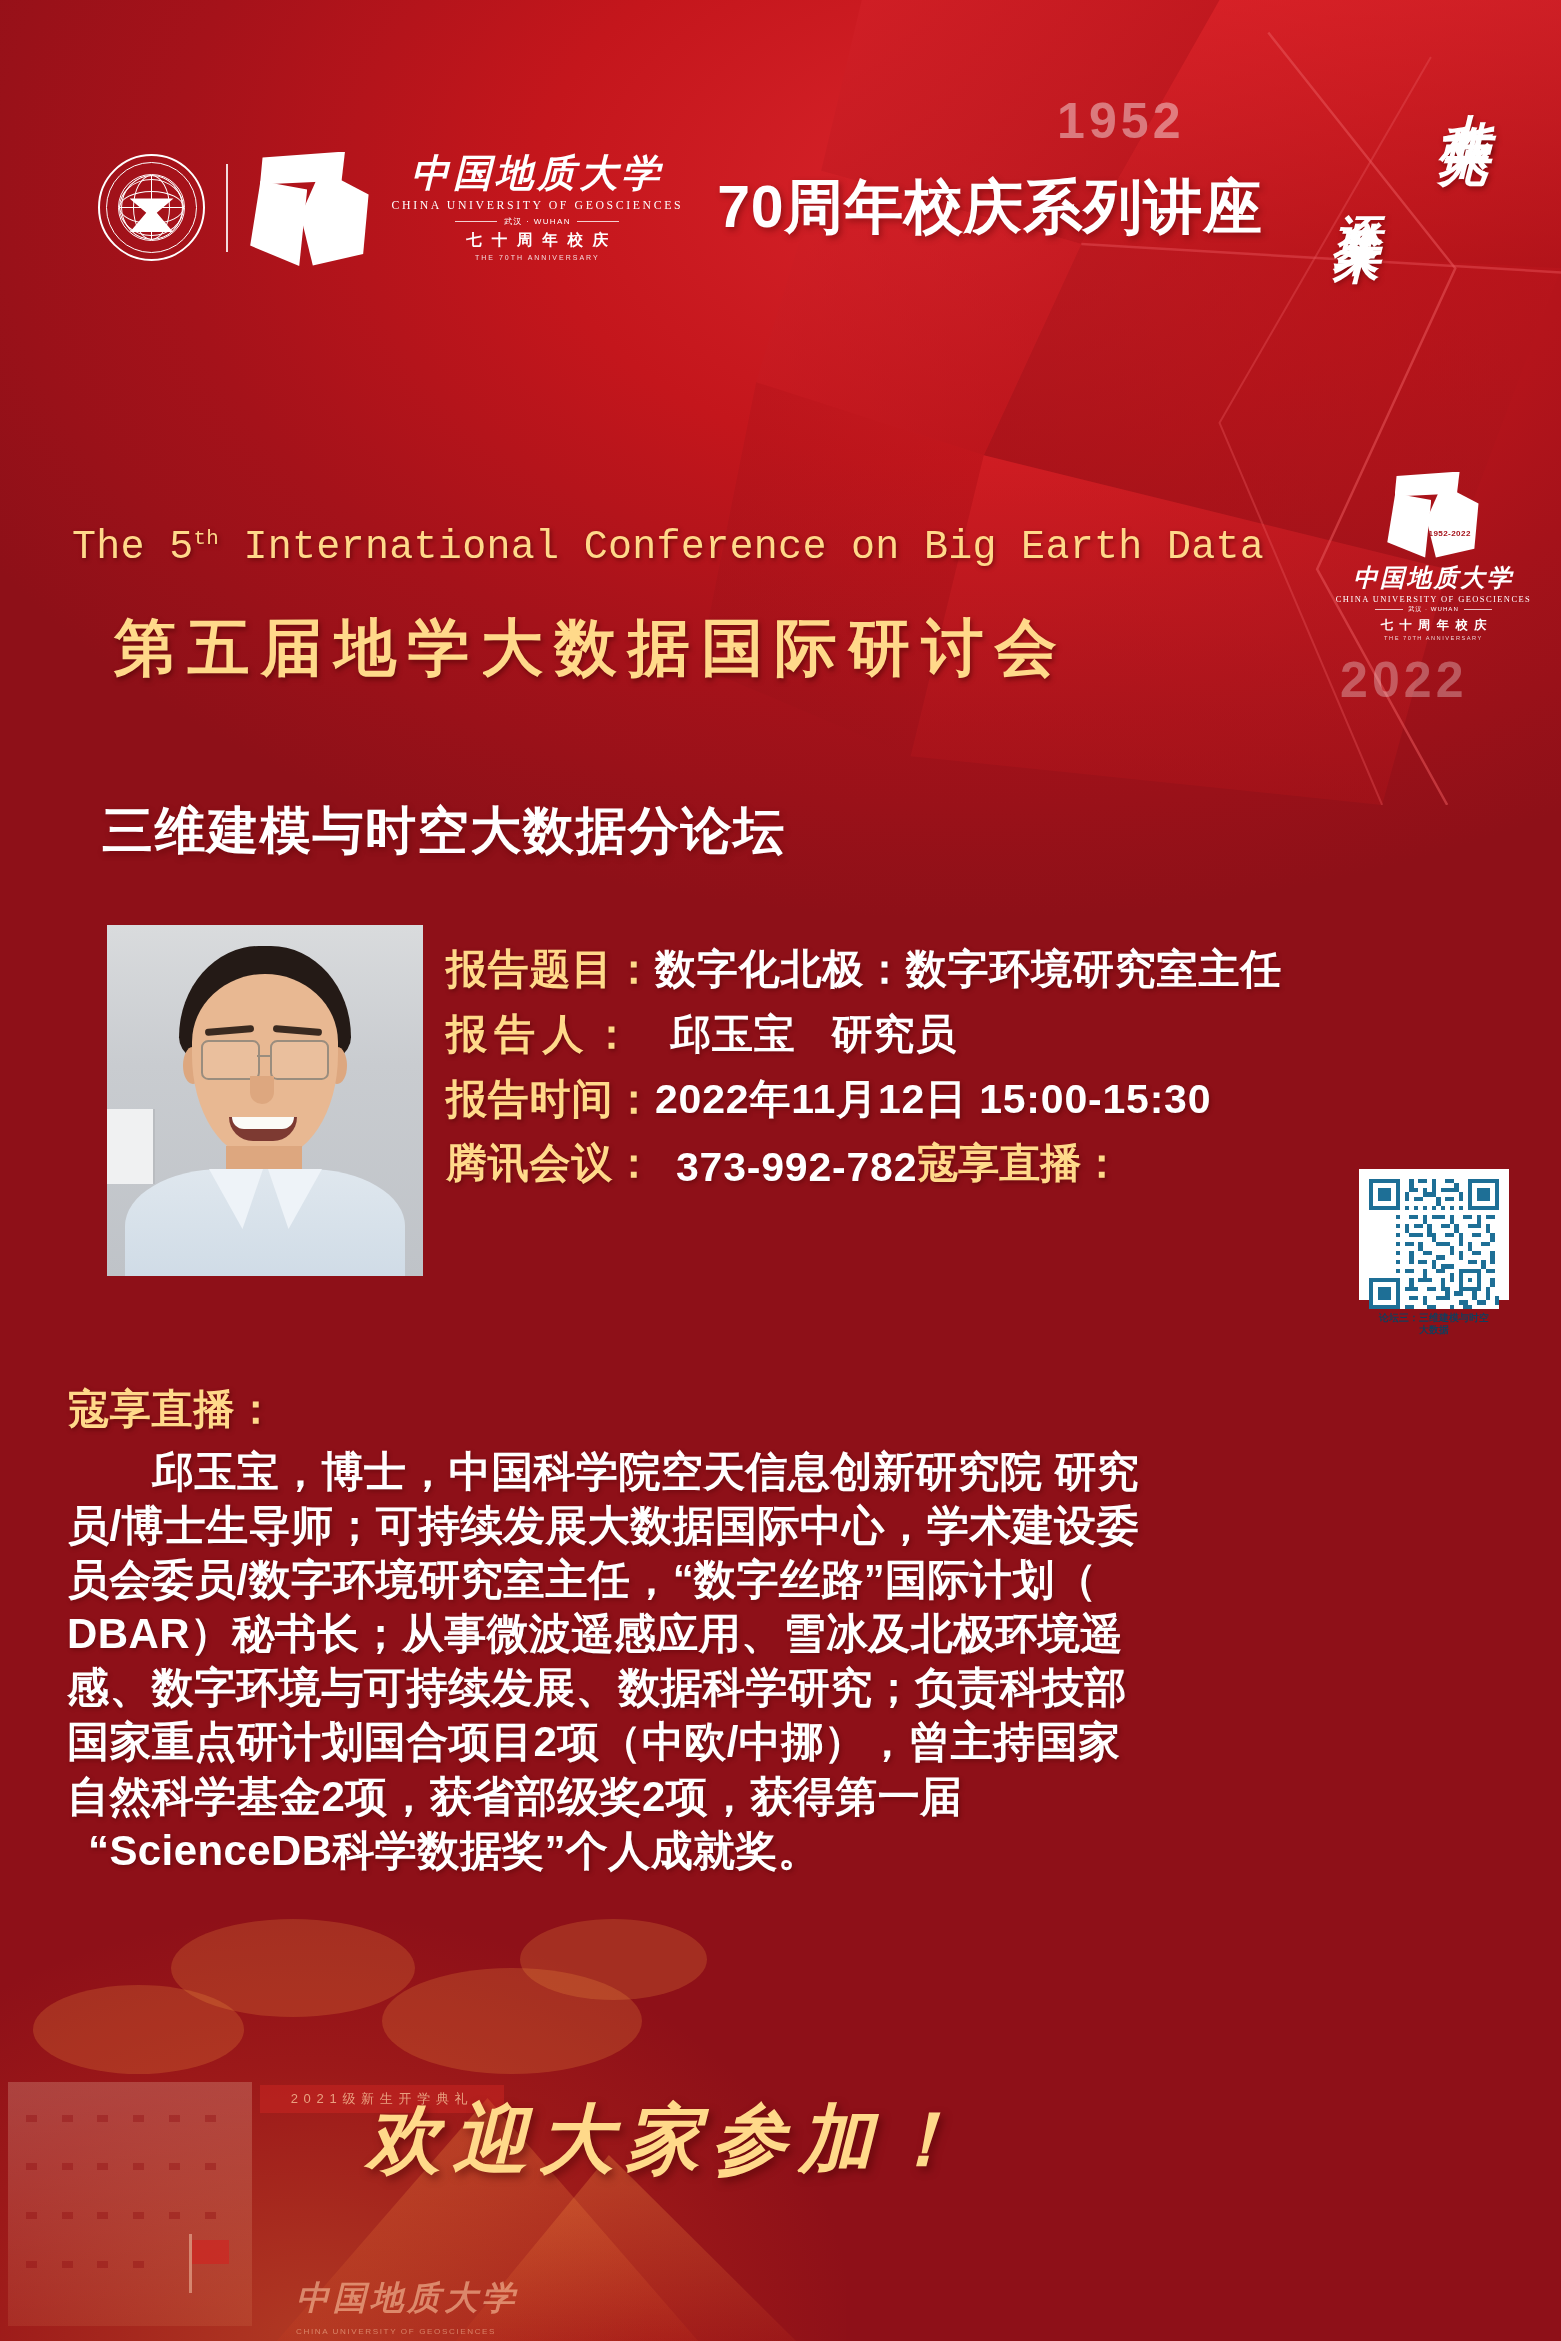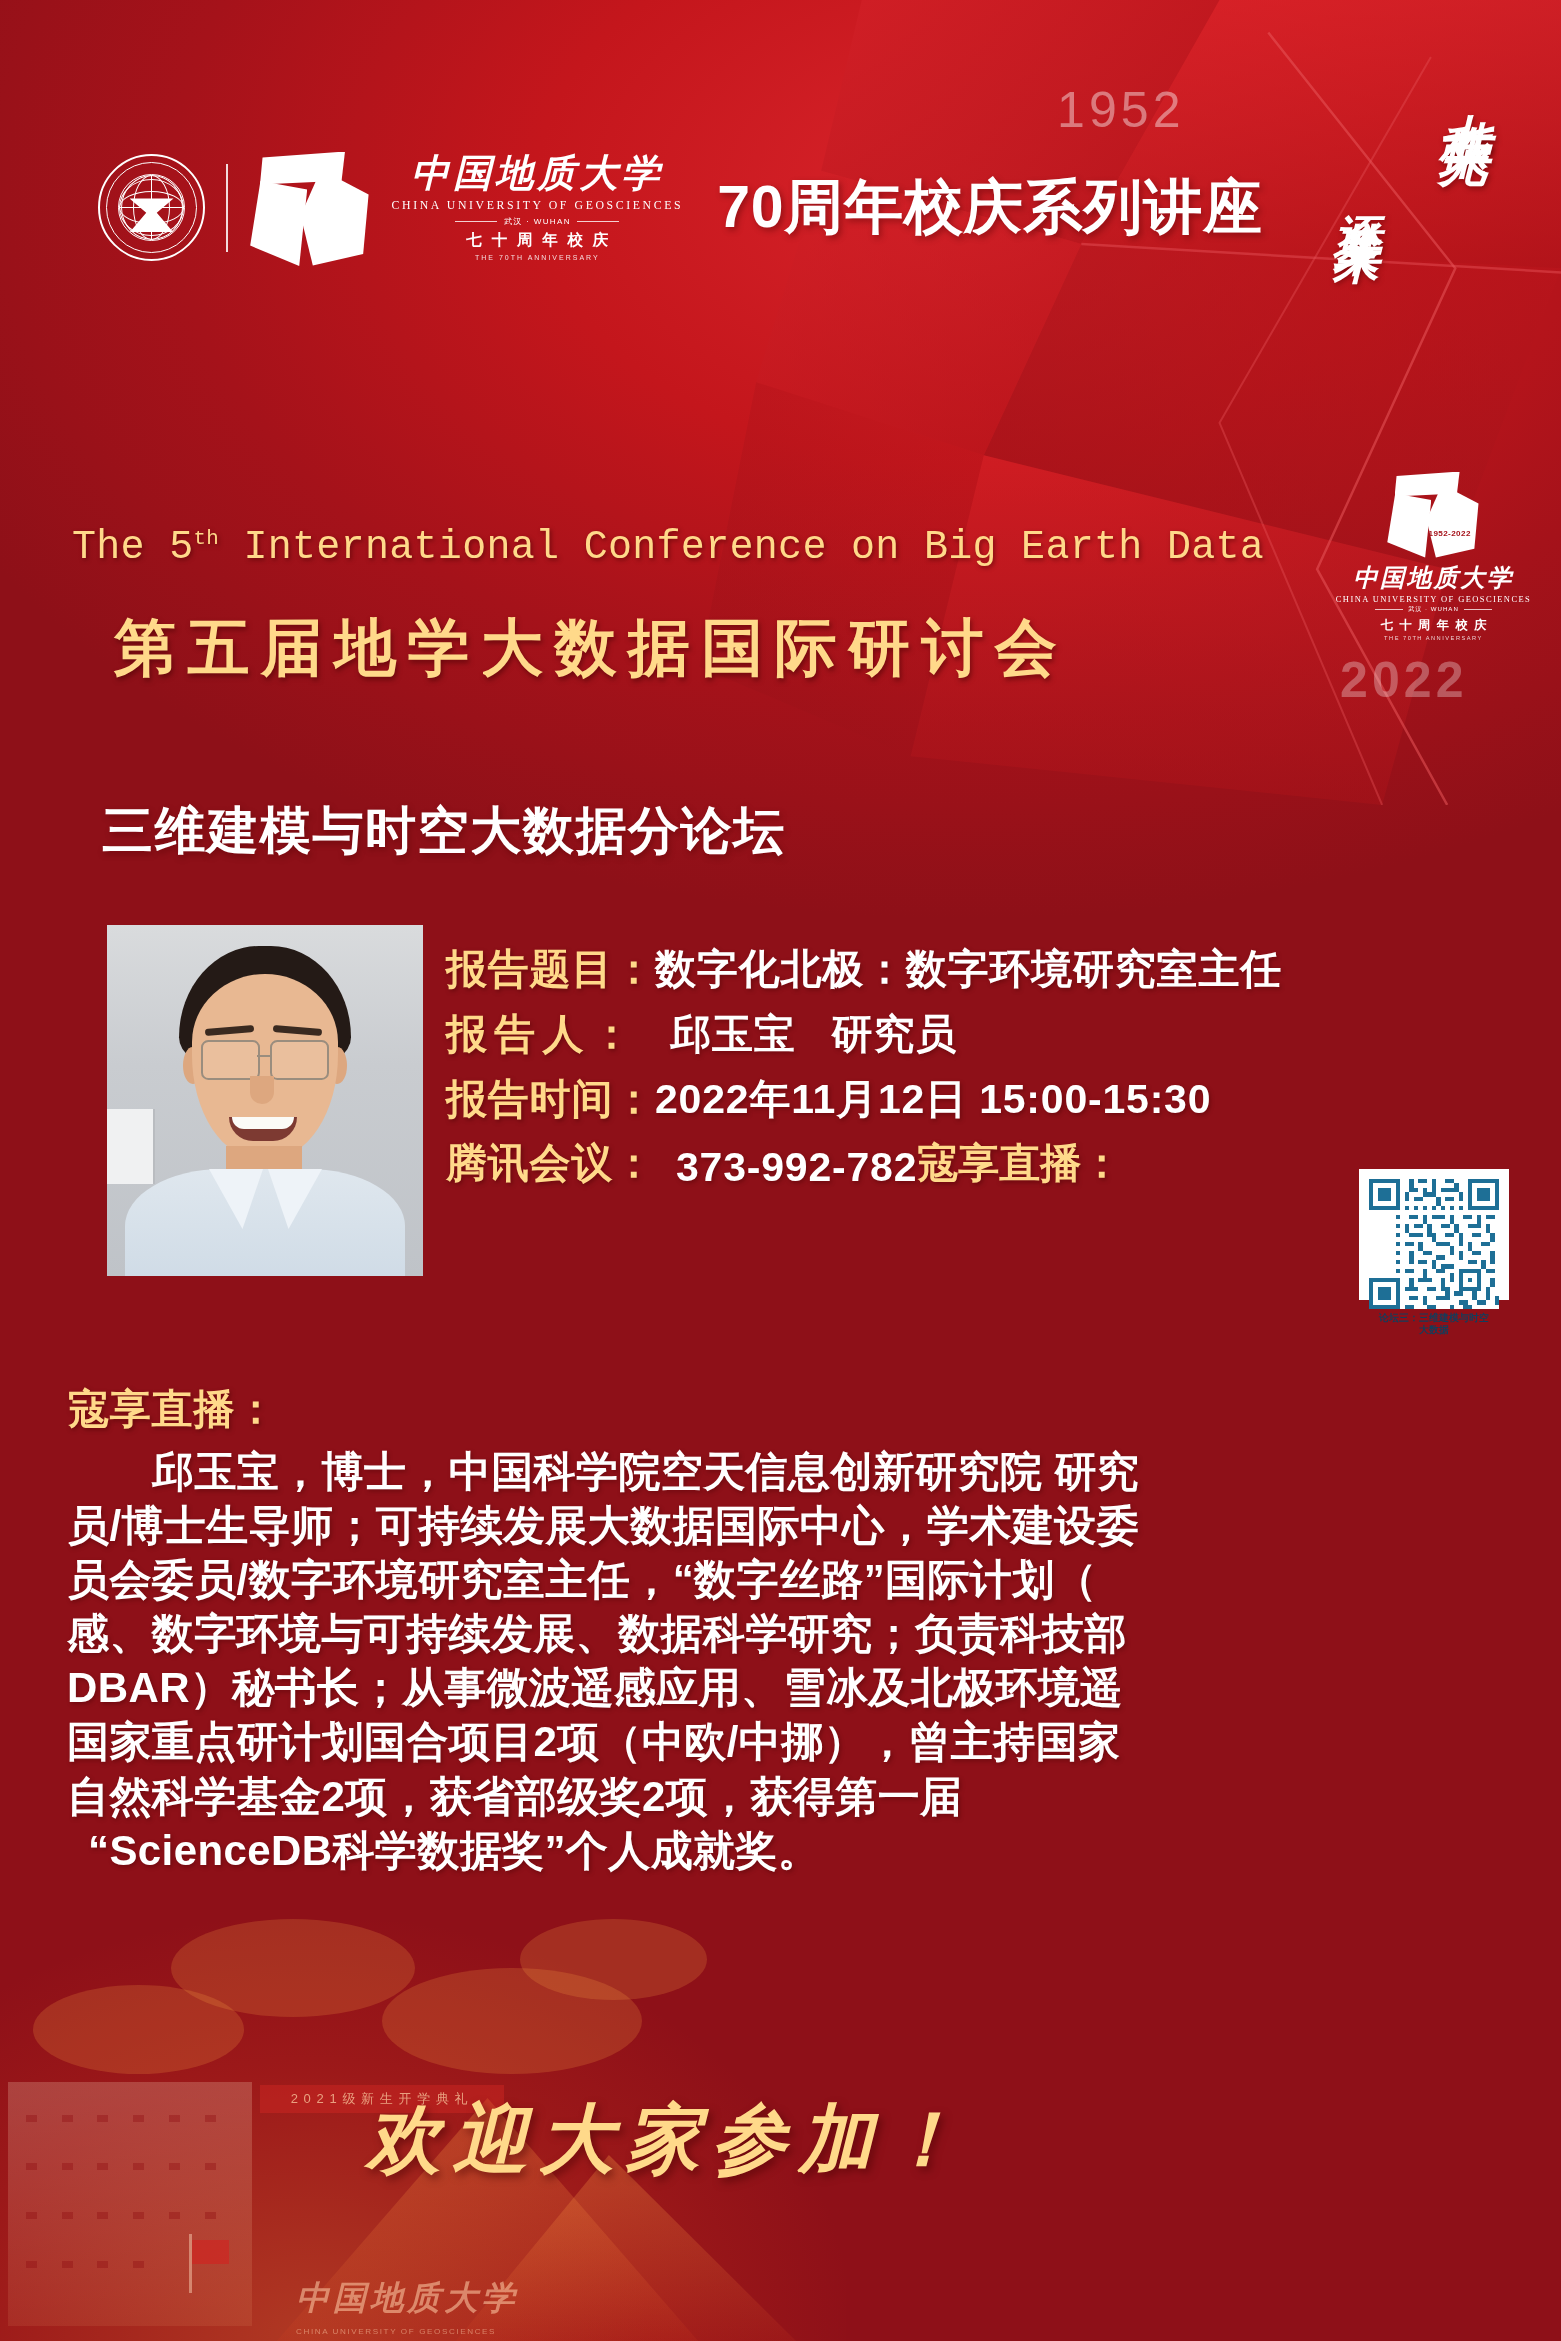--- a/index.html
+++ b/index.html
@@ -170,23 +170,23 @@
     color: #ffffff;
     letter-spacing: 0.8px;
     white-space: nowrap;
     text-shadow: 2.4px 3.3px 6.5px rgba(80,0,4,0.45);
     font-family: "Liberation Sans", sans-serif;
   }
 
   
   .year-1952 {
     position: absolute;
-    left: 1057px; top: 81px;
+    left: 1057px; top: 92px;
     font-size: 50px;
-    font-weight: 400;
+    font-weight: 700;
     color: rgba(255,255,255,0.42);
     letter-spacing: 4.1px;
     z-index: 6;
   }
   
   .year-2022 {
     position: absolute;
     left: 1340px; top: 651px;
     font-size: 50px;
     font-weight: 800;
@@ -798,22 +798,22 @@
     <div class="bi-flag"></div>
     <div class="bi-sign">中国地质大学</div>
     <div class="bi-sign-en">CHINA UNIVERSITY OF GEOSCIENCES</div>
   </div>
 
   <div class="bio-head">寇享直播：</div>
   <div class="bio-body">
     <p class="indent">邱玉宝，博士，中国科学院空天信息创新研究院 研究</p>
     <p>员/博士生导师；可持续发展大数据国际中心，学术建设委</p>
     <p>员会委员/数字环境研究室主任，“数字丝路”国际计划（</p>
+    <p>DBAR）秘书长；从事微波遥感应用、雪冰及北极环境遥</p>
     <p>感、数字环境与可持续发展、数据科学研究；负责科技部</p>
-    <p>DBAR）秘书长；从事微波遥感应用、雪冰及北极环境遥</p>
     <p>国家重点研计划国合项目2项（中欧/中挪），曾主持国家</p>
     <p>自然科学基金2项，获省部级奖2项，获得第一届</p>
     <p class="last">“ScienceDB科学数据奖”个人成就奖。</p>
   </div>
 
   <div class="welcome">欢迎大家参加！</div>
 
 </div>
 
 

